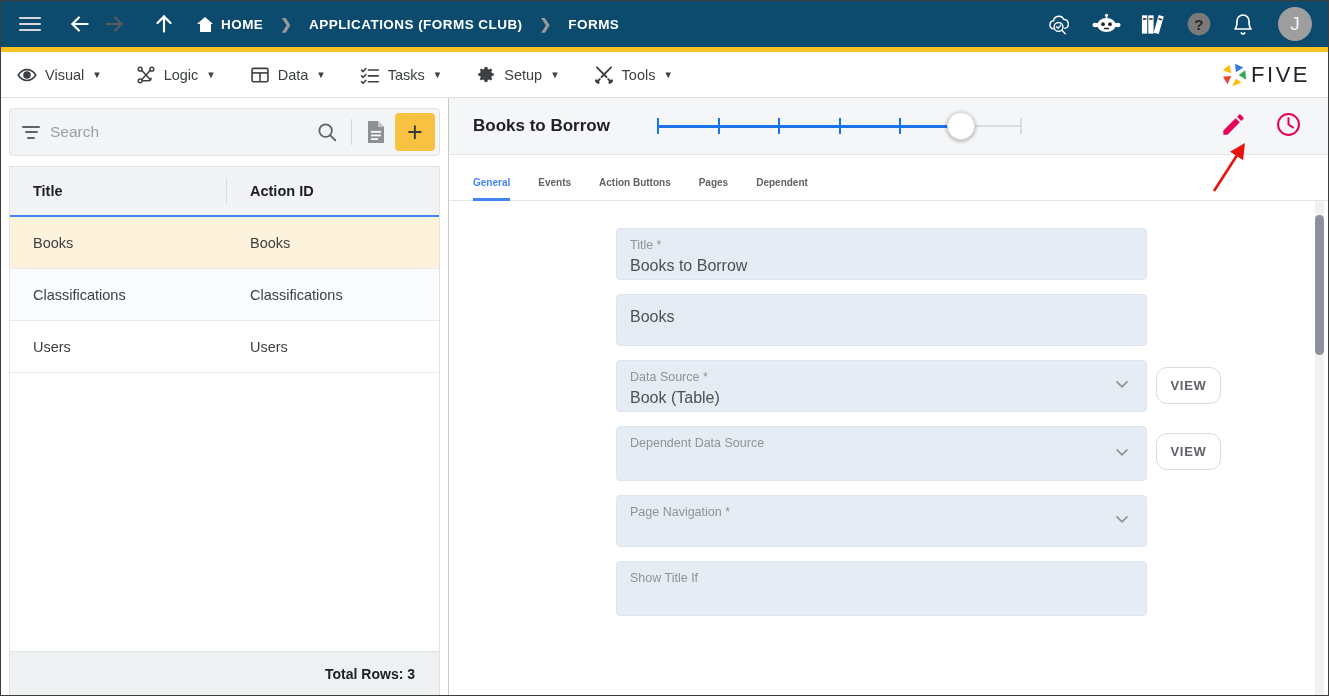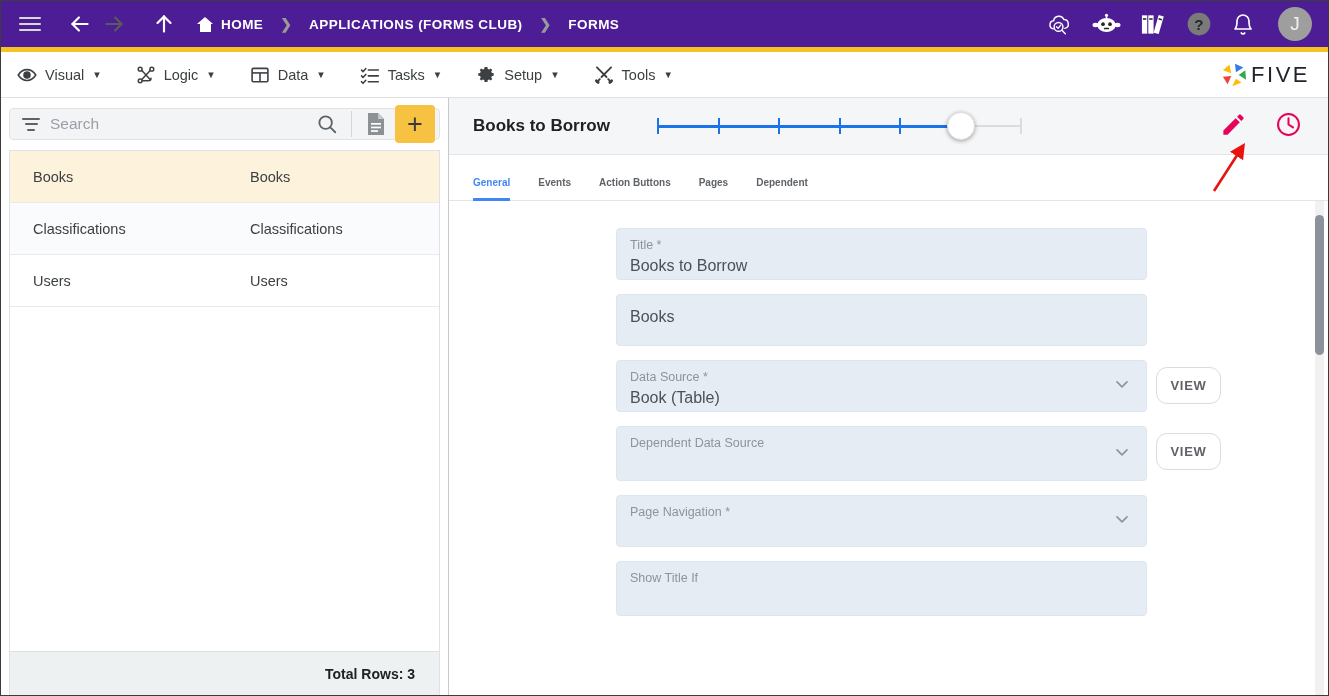--- a/index.html
+++ b/index.html
@@ -13,21 +13,21 @@
     position: relative;
     width: 1329px; height: 696px;
     border: 1px solid #3c3c3c;
     background: #fff;
     overflow: hidden;
   }
 
   
   .topbar {
     height: 46px;
-    background: #4c1d95;
+    background: #0c4a6e;
     display: flex;
     align-items: center;
     padding: 0 16px 0 18px;
     position: relative;
   }
   .topbar-underline {
     height: 5px;
     background: #f6c324;
     width: 100%;
   }
@@ -101,21 +101,21 @@
 
   
   .left {
     width: 448px;
     border-right: 1px solid #c9c9c9;
     display: flex; flex-direction: column;
     background: #fff;
   }
   .searchrow {
     margin: 10px 8px 8px 8px;
-    height: 32px;
+    height: 48px;
     border: 1px solid #e3e3e3;
     border-radius: 4px;
     background: #f3f4f6;
     display: flex; align-items: center;
     padding: 0 4px 0 10px;
   }
   .filter-ico { width: 22px; margin-right: 8px; }
   .filter-ico span { display: block; height: 2px; background: #5f6368; margin: 3.5px auto; border-radius:1px;}
   .filter-ico span:nth-child(1){ width: 18px; }
   .filter-ico span:nth-child(2){ width: 13px; }
@@ -459,20 +459,24 @@
             <rect x="6" y="14.6" width="10" height="1.7" fill="#ffffff"></rect>
             <rect x="6" y="18.2" width="7" height="1.7" fill="#ffffff"></rect>
           </svg>
         </div>
         <div class="plus-btn">
           <span>+</span>
         </div>
       </div>
 
       <div class="grid-wrap">
+        <div class="grid-head">
+          <div class="gh-cell c1">Title</div>
+          <div class="gh-cell c2">Action ID</div>
+        </div>
         <div class="grid-body">
           <div class="grow selected">
             <div class="gc c1">Books</div>
             <div class="gc c2">Books</div>
           </div>
           <div class="grow alt">
             <div class="gc c1">Classifications</div>
             <div class="gc c2">Classifications</div>
           </div>
           <div class="grow">

